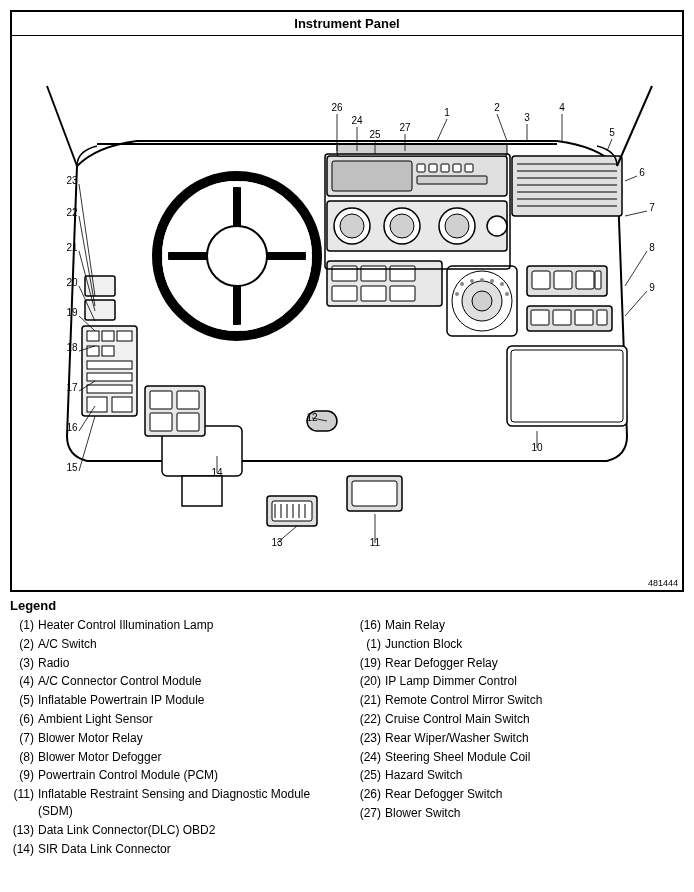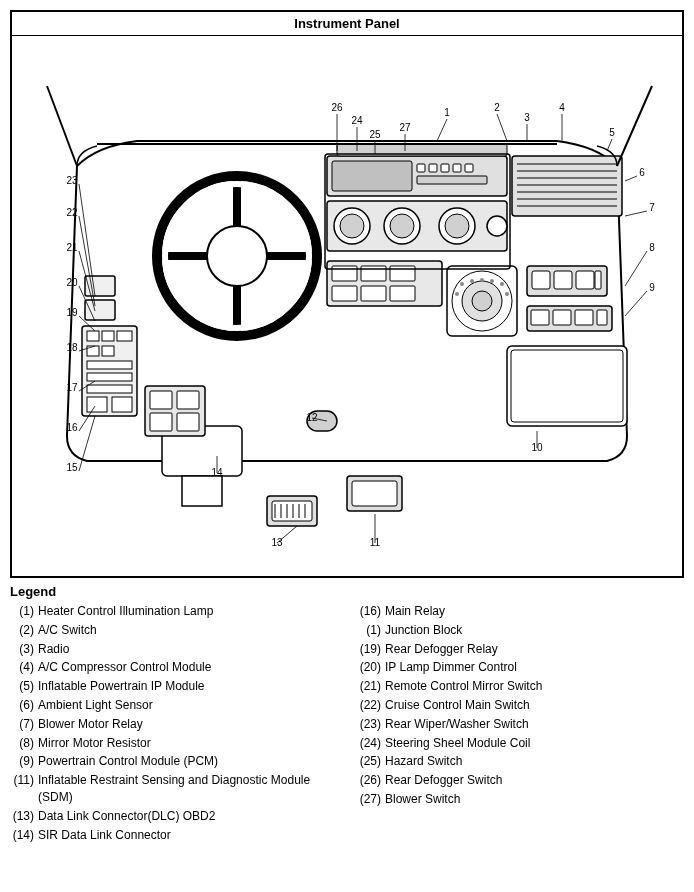--- a/index.html
+++ b/index.html
@@ -299,57 +299,58 @@
         <rect x="128" y="350" width="60" height="50" rx="3" fill="#e8e8e8" stroke="black" stroke-width="1.5"></rect>
         <rect x="133" y="355" width="22" height="18" rx="1" fill="white" stroke="black" stroke-width="1"></rect>
         <rect x="160" y="355" width="22" height="18" rx="1" fill="white" stroke="black" stroke-width="1"></rect>
         <rect x="133" y="377" width="22" height="18" rx="1" fill="white" stroke="black" stroke-width="1"></rect>
         <rect x="160" y="377" width="22" height="18" rx="1" fill="white" stroke="black" stroke-width="1"></rect>
 
         <line x1="60" y1="130" x2="30" y2="50" stroke="black" stroke-width="2"></line>
         <line x1="600" y1="130" x2="635" y2="50" stroke="black" stroke-width="2"></line>
       </svg>
     </div>
+    <div class="fig-number">481444</div>
   </div>
 
   <div class="legend-section">
     <div class="legend-title">Legend</div>
     <div class="legend-columns">
       <div class="legend-col" id="legend-left">
           <div class="legend-item">
             <span class="legend-num">(1)</span>
             <span class="legend-text">Heater Control Illumination Lamp</span>
           </div>
           <div class="legend-item">
             <span class="legend-num">(2)</span>
             <span class="legend-text">A/C Switch</span>
           </div>
           <div class="legend-item">
             <span class="legend-num">(3)</span>
             <span class="legend-text">Radio</span>
           </div>
           <div class="legend-item">
             <span class="legend-num">(4)</span>
-            <span class="legend-text">A/C Compressor Control Module</span>
+            <span class="legend-text">A/C Connector Control Module</span>
           </div>
           <div class="legend-item">
             <span class="legend-num">(5)</span>
             <span class="legend-text">Inflatable Powertrain IP Module</span>
           </div>
           <div class="legend-item">
             <span class="legend-num">(6)</span>
             <span class="legend-text">Ambient Light Sensor</span>
           </div>
           <div class="legend-item">
             <span class="legend-num">(7)</span>
             <span class="legend-text">Blower Motor Relay</span>
           </div>
           <div class="legend-item">
             <span class="legend-num">(8)</span>
-            <span class="legend-text">Mirror Motor Resistor</span>
+            <span class="legend-text">Blower Motor Defogger</span>
           </div>
           <div class="legend-item">
             <span class="legend-num">(9)</span>
             <span class="legend-text">Powertrain Control Module (PCM)</span>
           </div>
           <div class="legend-item">
             <span class="legend-num">(11)</span>
             <span class="legend-text">Inflatable Restraint Sensing and Diagnostic Module (SDM)</span>
           </div>
           <div class="legend-item">

